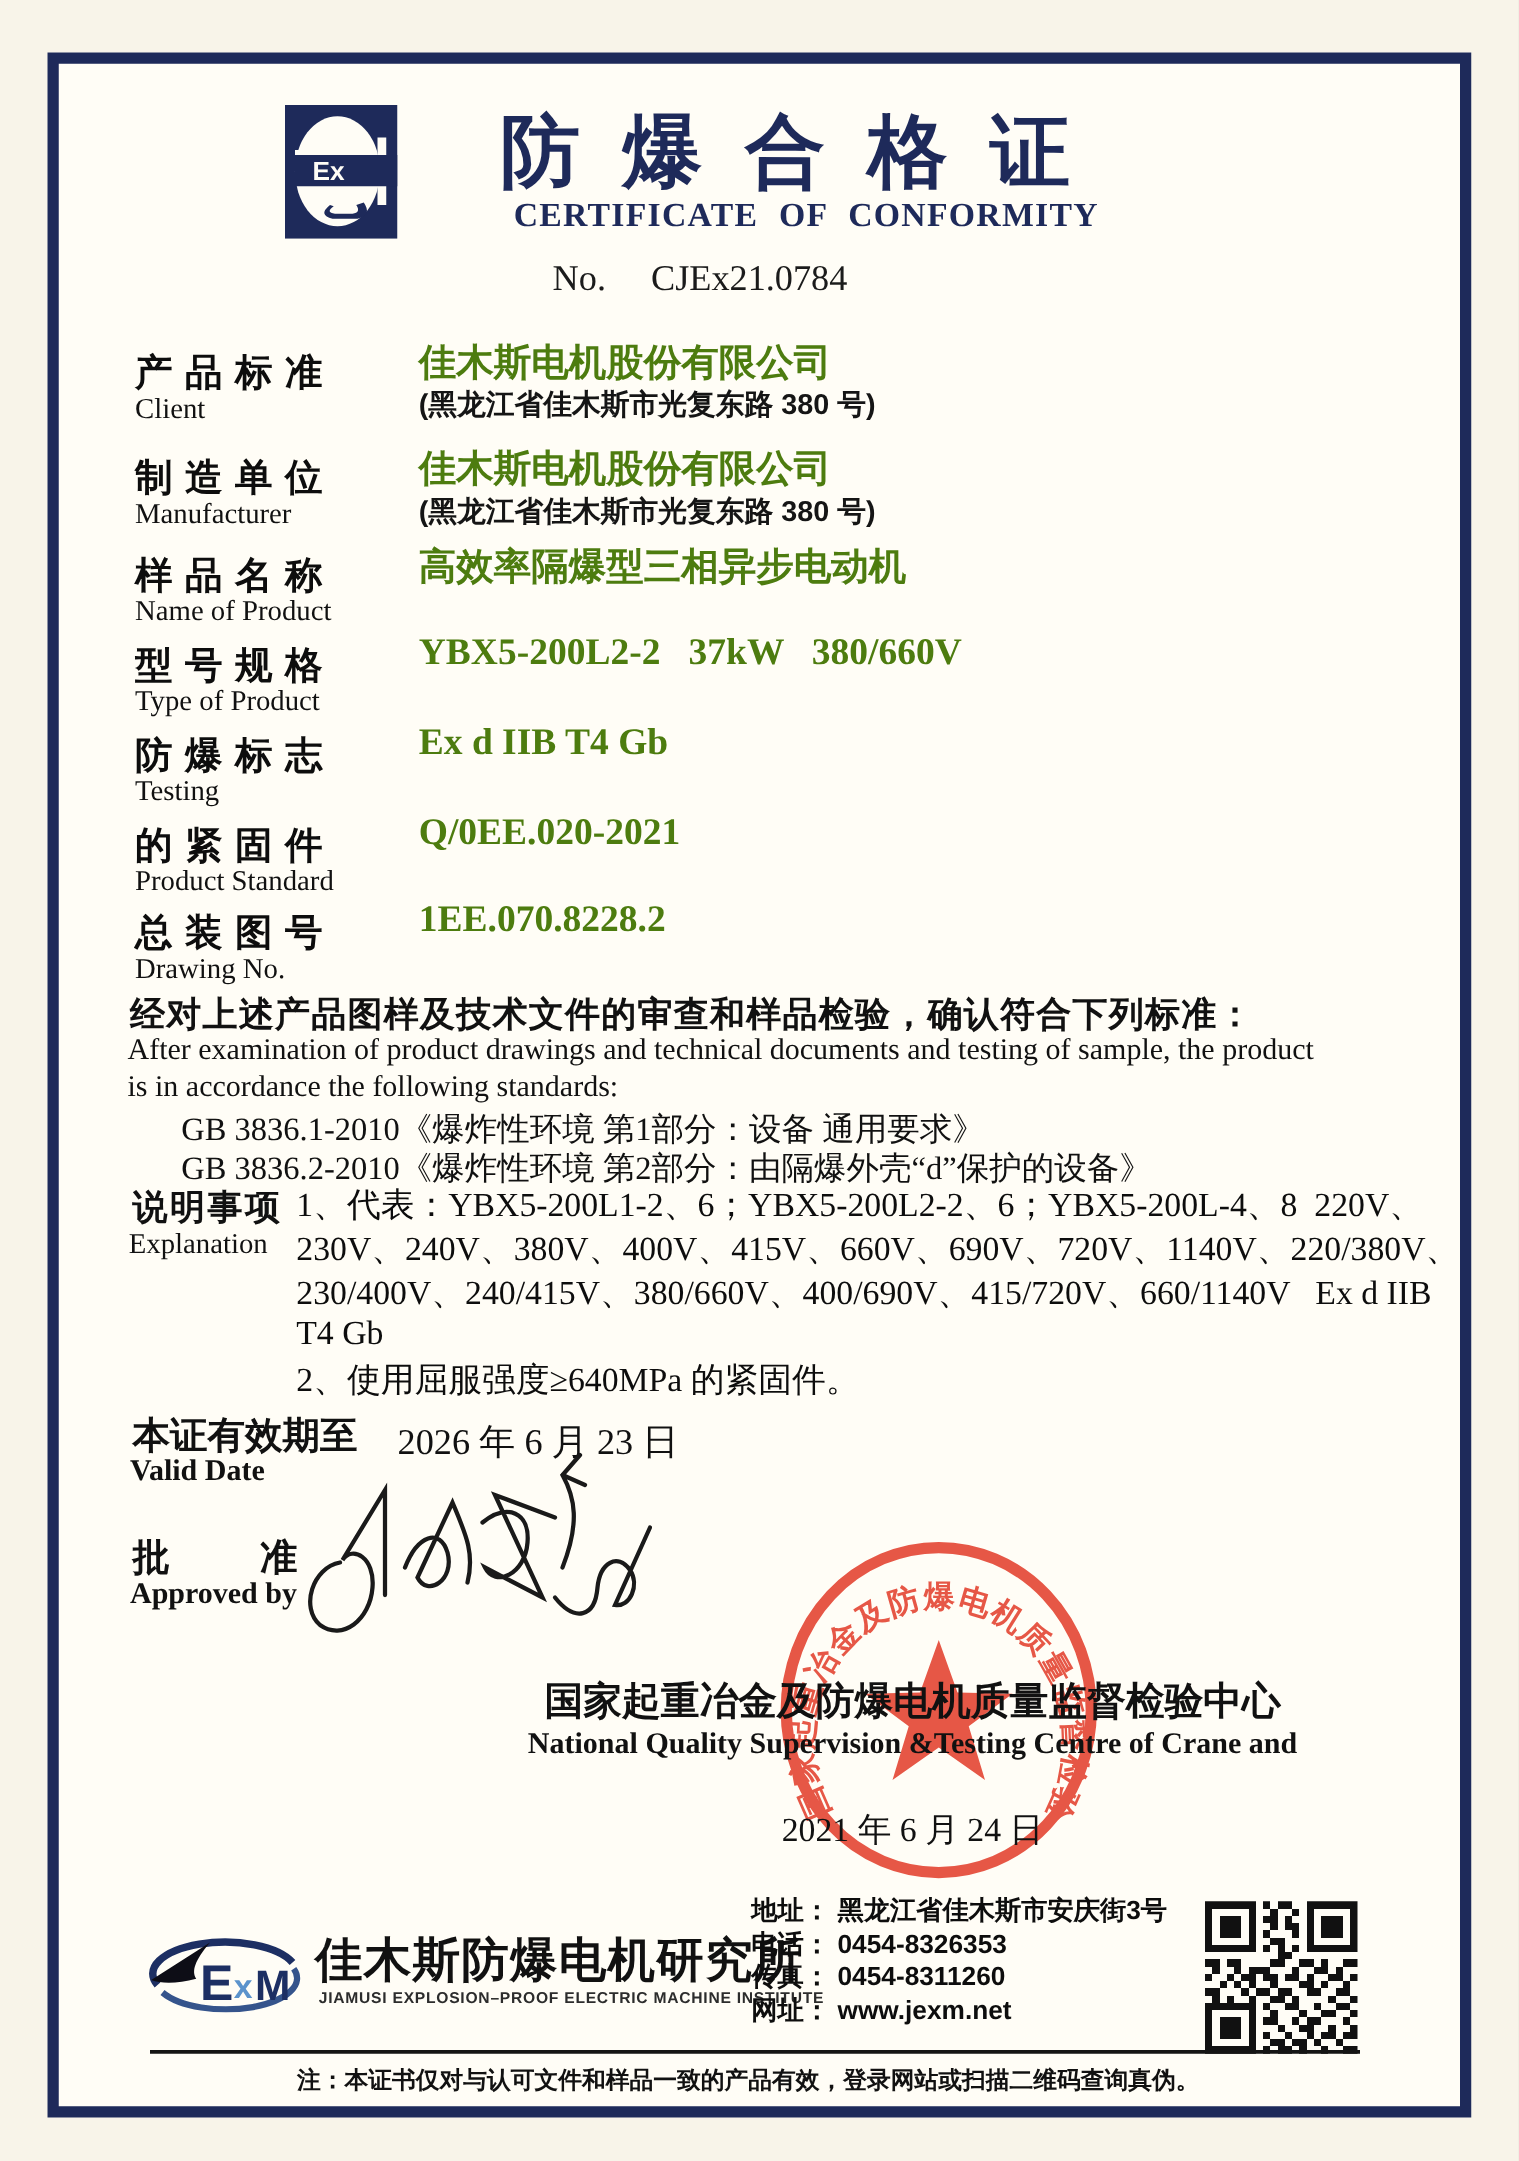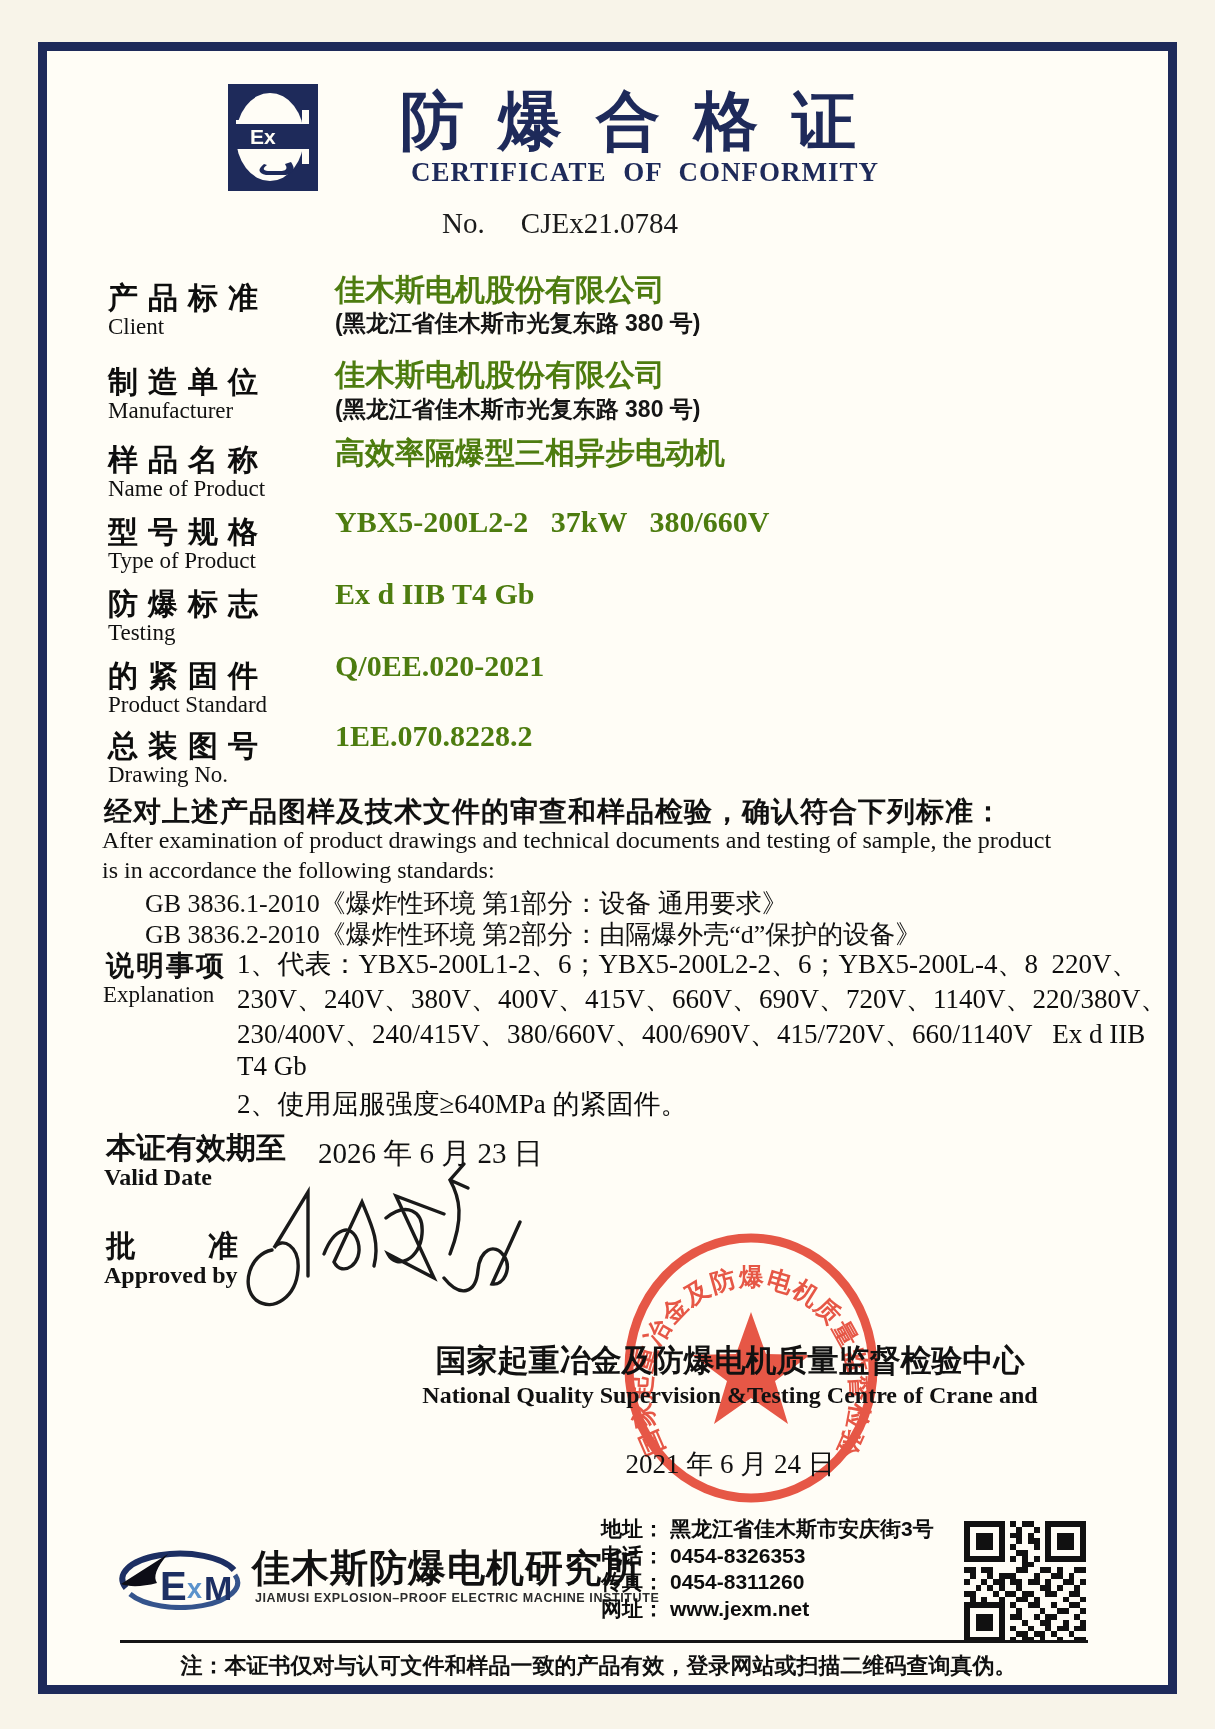--- a/index.html
+++ b/index.html
@@ -54,21 +54,21 @@
   .org-date{left:370px;top:1446px;width:720px;text-align:center;font-family:"Liberation Serif", serif;font-size:27px;white-space:pre;}
   .stamp{left:620px;top:1230px;opacity:.85;mix-blend-mode:multiply;}
   .signature{left:238px;top:1158px;}
   
   .inst-zh{left:252px;top:1543px;font-size:38px;font-weight:bold;letter-spacing:1px;white-space:nowrap;}
   .inst-en{left:255px;top:1591px;font-size:12.5px;font-weight:bold;color:#2c2c2c;letter-spacing:.6px;white-space:nowrap;}
   .contact{left:601px;top:1516px;}
   .contact-line{font-size:21px;font-weight:600;color:#0d0d0d;line-height:26.5px;white-space:nowrap;}
   .contact-label{margin-right:6px;}
   .rule{left:120px;top:1640px;width:968px;height:3px;background:#151515;}
-  .note{left:47px;top:1651px;width:1103px;text-align:center;font-size:22px;font-weight:bold;white-space:nowrap;}
+  .note{left:47px;top:1651px;width:1103px;text-align:center;font-size:19px;font-weight:bold;white-space:nowrap;}
   .qr{left:962px;top:1519px;background:#fffdf6;padding:2px;}
 </style>
 </head>
 <body>
 
 <div class="page">
   <div class="frame"></div>
 
   <svg class="abs" style="left:228px;top:84px" width="90" height="107" viewBox="0 0 90 107">
     <rect x="0" y="0" width="90" height="107" fill="#1e2a5a"></rect>

